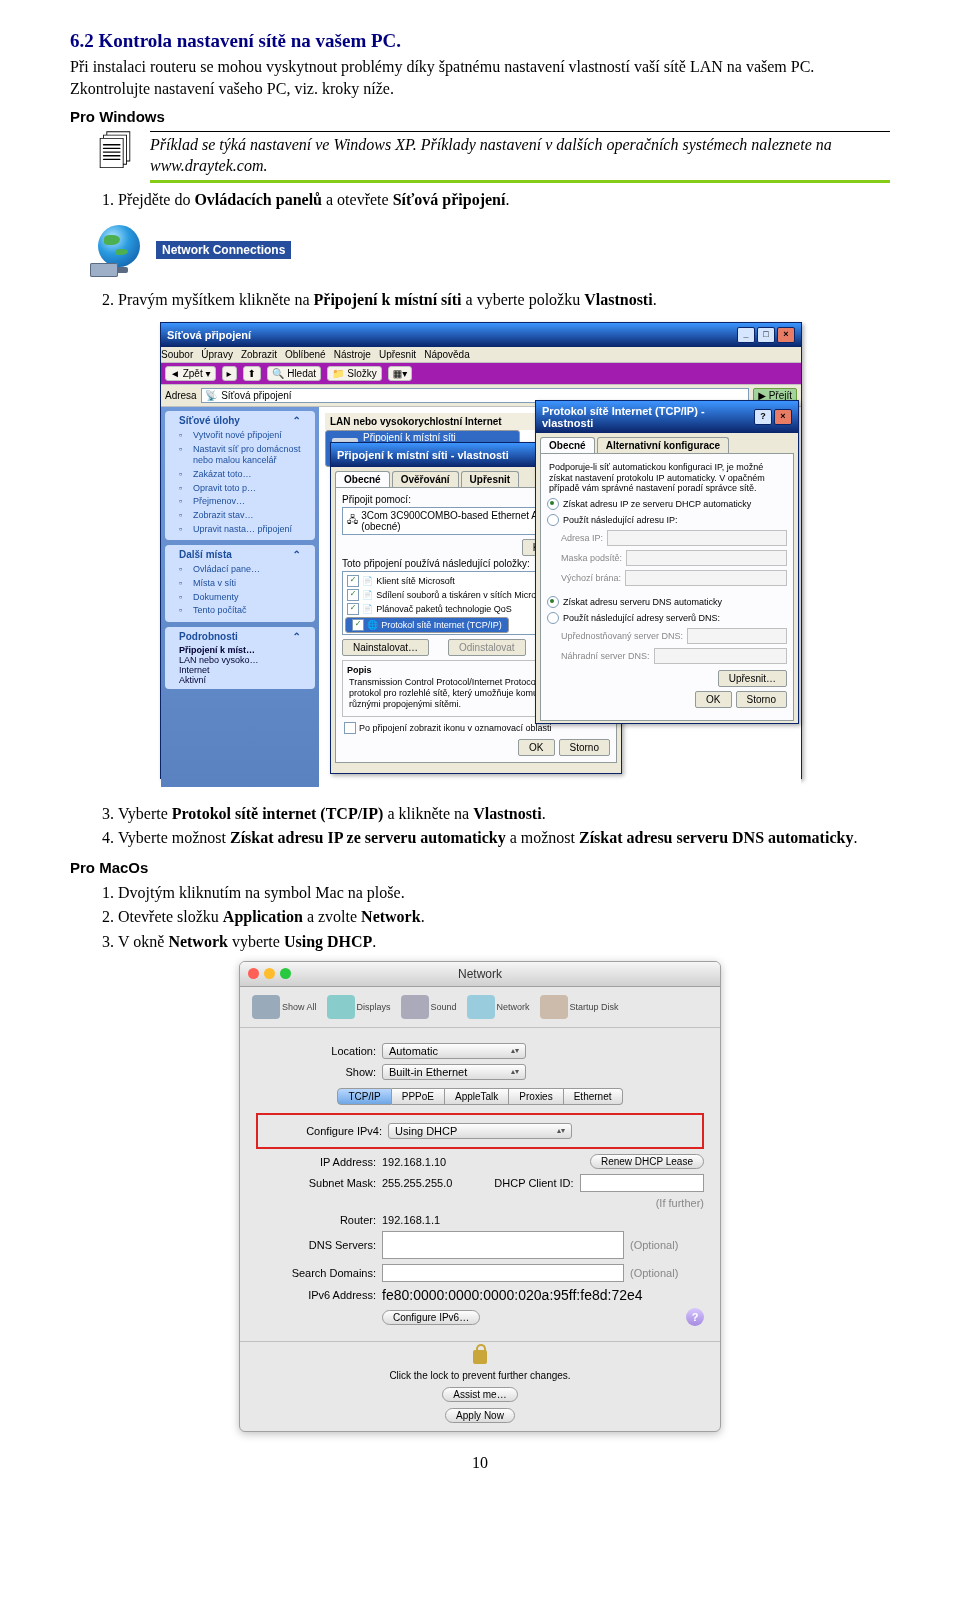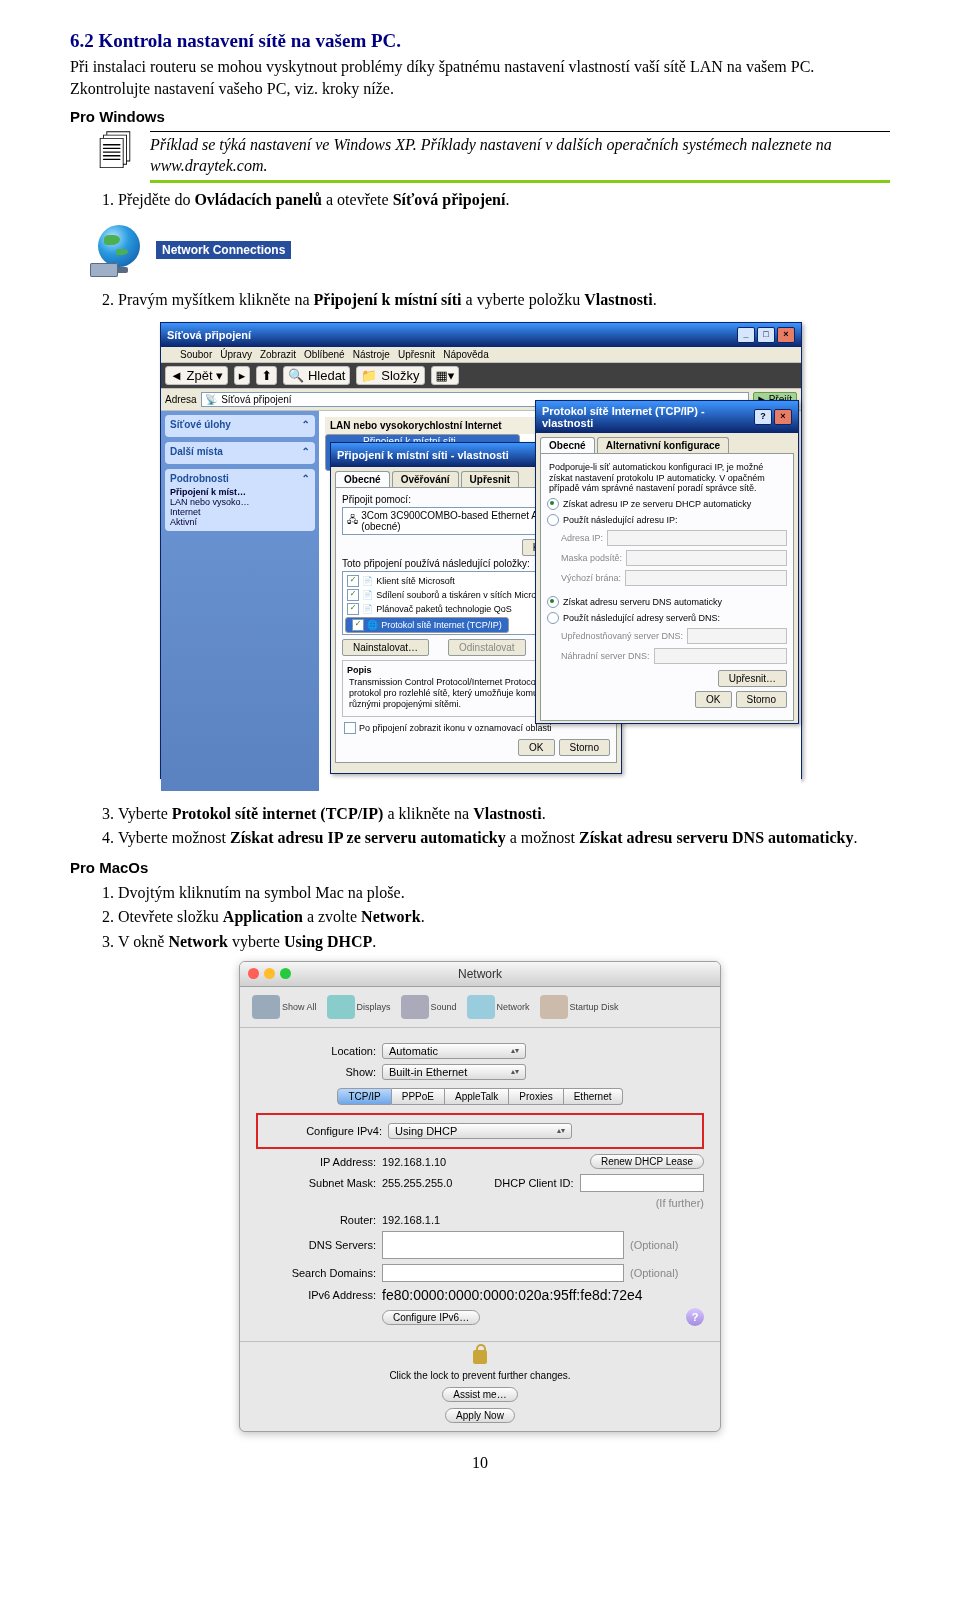--- a/index.html
+++ b/index.html
@@ -32,29 +32,29 @@
 .globe::after { content: ""; position: absolute; top: 10px; left: 6px; width: 16px; height: 10px; background: #4caf50; border-radius: 40% 50% 60% 30%; box-shadow: 10px 12px 0 -2px #4caf50; }
 .plug { position: absolute; bottom: -2px; left: 0; width: 28px; height: 14px; background: #9eb0c8; border-radius: 2px; box-shadow: inset 0 0 0 1px #5a6a80; }
 .plug::after { content: ""; position: absolute; right: -10px; top: 4px; width: 10px; height: 6px; background: #5a6a80; border-radius: 0 2px 2px 0; }
 .netconn-label { background: #274e9c; color: #fff; font-family: Tahoma, Arial, sans-serif; font-size: 12px; font-weight: bold; padding: 2px 6px; }
 .screenshot { display: flex; justify-content: center; margin: 10px 0 26px 0; }
 .shot-sit { width: 640px; height: 455px; position: relative; }
 .win { background: #ece9d8; border: 1px solid #0a246a; position: absolute; box-shadow: 2px 2px 4px rgba(0,0,0,.3); font-family: Tahoma, Arial, sans-serif; font-size: 11px; }
 .titlebar { background: linear-gradient(#3d95ff,#0a246a); color: #fff; padding: 4px 6px; font-weight: bold; display: flex; justify-content: space-between; align-items: center; font-size: 11px; }
 .winbtns { display: flex; gap: 2px; }
 .winbtn { width: 16px; height: 14px; background: #d6e6ff; border: 1px solid #0a246a; border-radius: 2px; font-size: 9px; text-align: center; line-height: 12px; color: #000; }
-.menubar { background: #ece9d8; padding: 2px 19px; font-size: 10px; color: #000; display: flex; gap: 8px; border-bottom: 1px solid #c0c0c0; }
-.toolbar { background: #404040; padding: 3px 4px; display: flex; gap: 6px; align-items: center; border-bottom: 1px solid #c0c0c0; font-size: 13px; }
+.menubar { background: #ece9d8; padding: 2px 0; font-size: 10px; color: #000; display: flex; gap: 8px; border-bottom: 1px solid #c0c0c0; }
+.toolbar { background: #a21caf; padding: 3px 4px; display: flex; gap: 6px; align-items: center; border-bottom: 1px solid #c0c0c0; font-size: 10px; }
 .tbtn { border: 1px solid #c0c0c0; background: #f5f3ec; padding: 1px 4px; border-radius: 3px; }
 .addrbar { background: #ece9d8; padding: 3px 4px; display: flex; gap: 4px; align-items: center; font-size: 10px; border-bottom: 1px solid #c0c0c0; }
 .addrfield { flex: 1; background: #fff; border: 1px solid #7f9db9; padding: 1px 4px; display: flex; align-items: center; gap: 3px; }
 .go { background: #a3d39c; border: 1px solid #6b9b3c; padding: 1px 4px; border-radius: 2px; }
 .sit-body { display: flex; height: 380px; }
 .sidepanel { width: 150px; background: linear-gradient(#6f98d8,#5a82c0); padding: 4px; color: #fff; font-size: 10px; display: flex; flex-direction: column; gap: 5px; }
-.panelbox { background: #cfe0ff; border-radius: 4px; color: #003; padding: 4px 5px; }
+.panelbox { background: #cfe0ff; border-radius: 4px; color: #003; padding: 4px 14px; }
 .panelbox h4 { color: #1d4e9c; font-size: 10px; font-weight: bold; margin: 0 0 3px 0; display: flex; justify-content: space-between; align-items: center; }
 .panelbox ul { list-style: none; margin: 0; padding: 0; }
 .panelbox li { color: #1d4e9c; padding: 1px 0 1px 14px; position: relative; font-size: 9px; line-height: 1.3; }
 .panelbox li::before { content: "▫"; position: absolute; left: 0; }
 .sit-main { flex: 1; background: #fff; padding: 6px; }
 .catbar { background: #f1eee0; padding: 3px 5px; font-weight: bold; font-size: 10px; color: #000; }
 .catitem { display: flex; align-items: center; gap: 5px; padding: 2px 4px; font-size: 10px; }
 .catitem.sel { background: #316ac5; color: #fff; }
 .netic { width: 26px; height: 20px; background: #cfd8e4; border-radius: 2px; position: relative; flex-shrink: 0; }
 .netic::after { content: ""; position: absolute; right: -3px; bottom: -3px; width: 10px; height: 8px; background: #7fa6d8; border-radius: 1px; }
@@ -177,26 +177,41 @@
           </div>
       <span class="go">▶ <span>Přejít</span></span>
     </div>
     <div class="sit-body">
       <div class="sidepanel">
         <div class="panelbox">
           <h4>
                 <span>Síťové úlohy</span>
                 <span>⌃</span>
               </h4>
+          <ul>
+            <li>Vytvořit nové připojení</li>
+            <li>Nastavit síť pro domácnost nebo malou kancelář</li>
+            <li>Zakázat toto…</li>
+            <li>Opravit toto p…</li>
+            <li>Přejmenov…</li>
+            <li>Zobrazit stav…</li>
+            <li>Upravit nasta… připojení</li>
+          </ul>
         </div>
         <div class="panelbox">
           <h4>
                 <span>Další místa</span>
                 <span>⌃</span>
               </h4>
+          <ul>
+            <li>Ovládací pane…</li>
+            <li>Místa v síti</li>
+            <li>Dokumenty</li>
+            <li>Tento počítač</li>
+          </ul>
         </div>
         <div class="panelbox">
           <h4>
                 <span>Podrobnosti</span>
                 <span>⌃</span>
               </h4>
           <div class="bold" style="font-size:9px;">Připojení k míst…</div>
           <div style="font-size:9px;">LAN nebo vysoko…</div>
           <div style="font-size:9px;">Internet</div>
           <div style="font-size:9px;">Aktivní</div>

